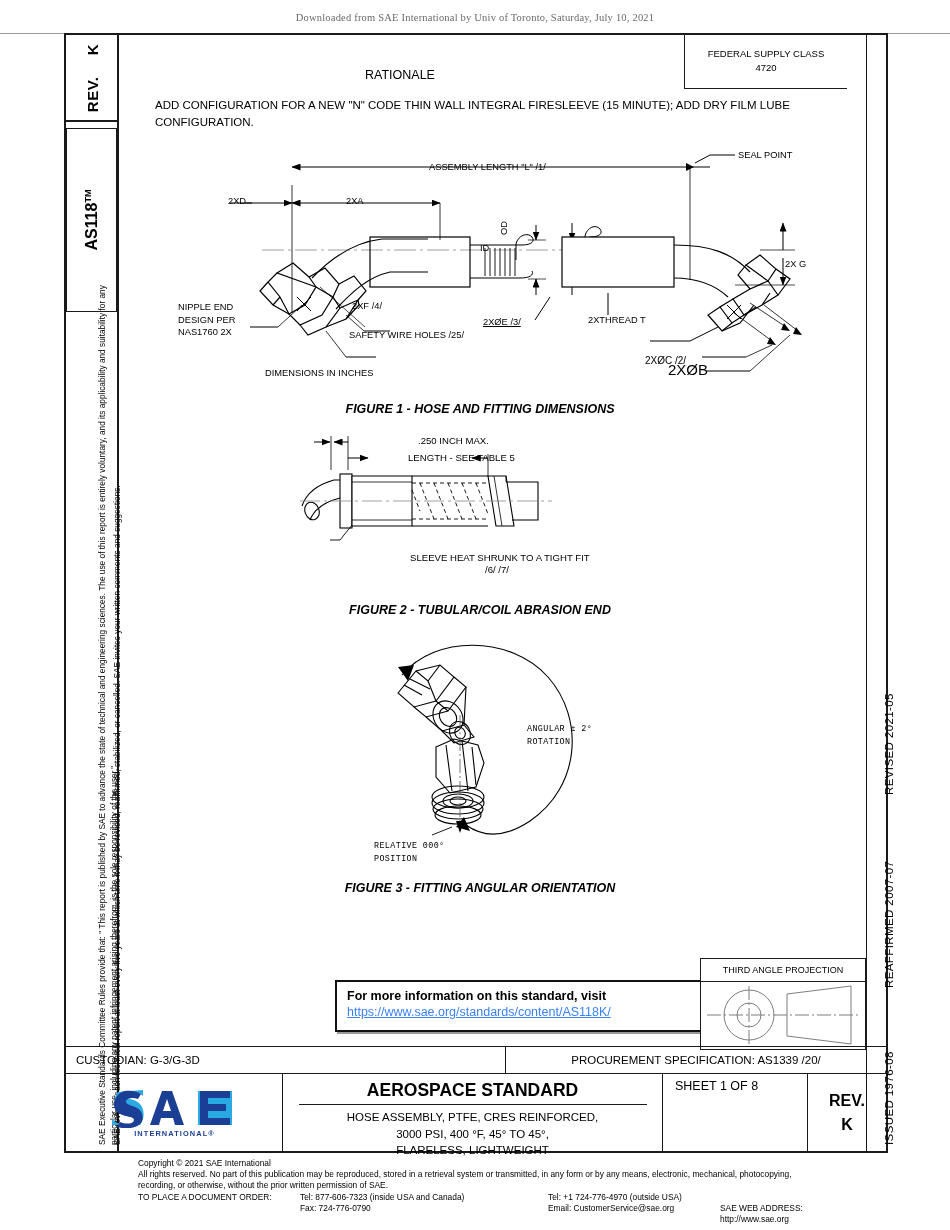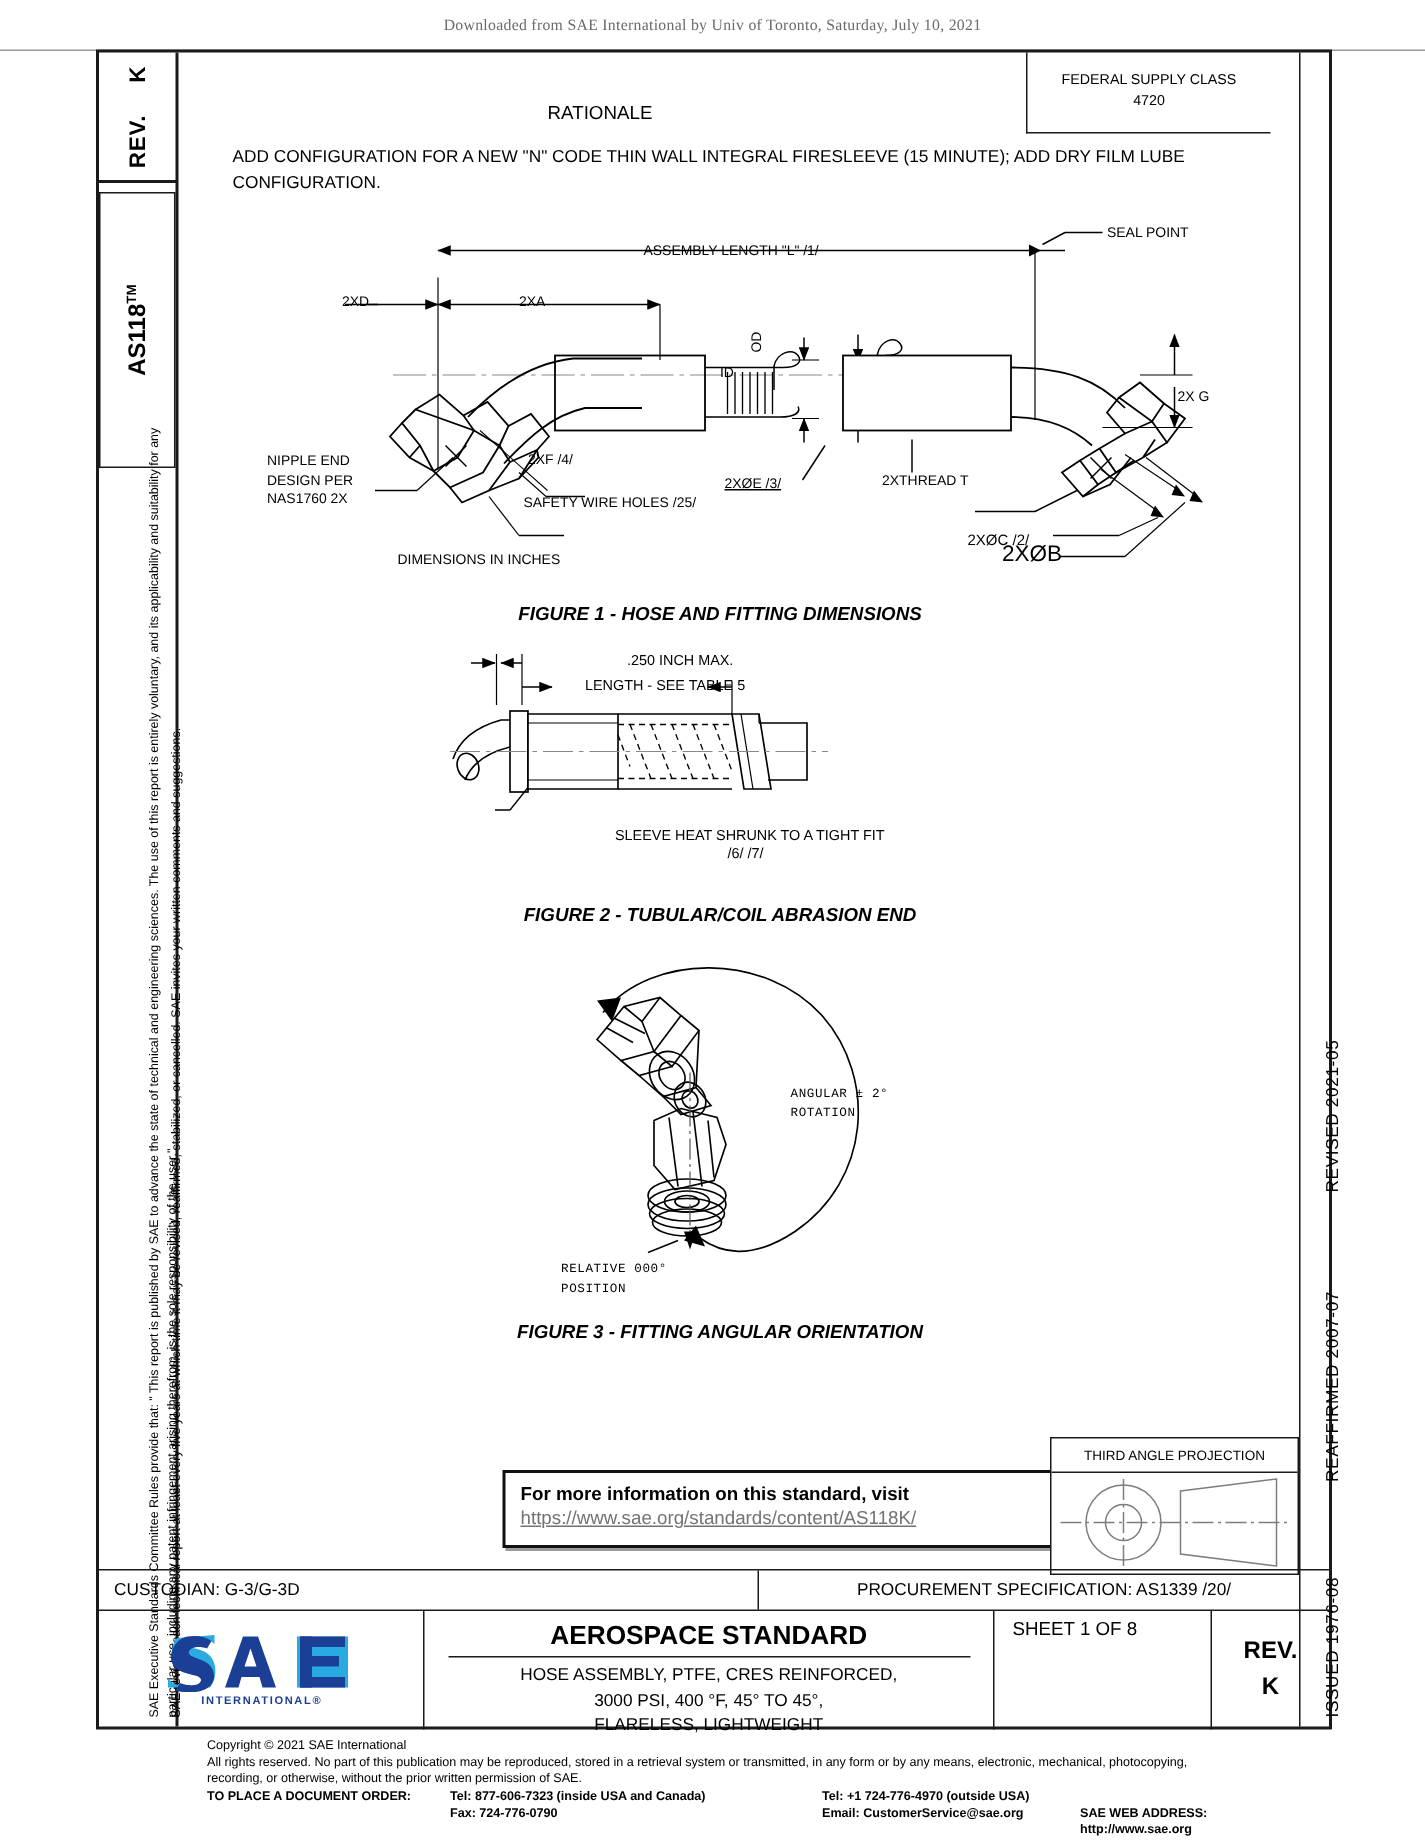--- a/index.html
+++ b/index.html
@@ -53,21 +53,21 @@
   #cap2{left:180px;top:603px;width:600px;}
   #cap3{left:180px;top:881px;width:600px;}
   
   svg{display:block;}
   .dwg{position:absolute;}
   
   #info-box{left:335px;top:980px;width:388px;height:52px;
      border:2px solid #111;box-sizing:border-box;background:#fff;
      box-shadow:2px 2px 0 #9a9a9a;padding:7px 0 0 10px;}
   #info-line1{font-weight:bold;font-size:12.5px;}
-  #info-link{font-size:12.5px;color:#737373;text-decoration:underline;display:block;margin-top:2px;}
+  #info-link{font-size:12.5px;color:#3b82f6;text-decoration:underline;display:block;margin-top:2px;}
   
   #tap-box{left:700px;top:958px;width:166px;height:92px;
      border:1.5px solid #1a1a1a;box-sizing:border-box;background:#fff;}
   #tap-title{height:22px;border-bottom:1.5px solid #1a1a1a;
      text-align:center;font-size:9px;line-height:22px;}
   
   #cust-row{left:66px;top:1046px;width:820px;height:28px;
      border-top:1.5px solid #1a1a1a;border-bottom:1.5px solid #1a1a1a;
      box-sizing:border-box;}
   #cust-cell{position:absolute;left:0;top:0;width:440px;height:100%;
@@ -89,21 +89,21 @@
   #tb-docnum .tm{font-size:8.5px;vertical-align:super;}
   #tb-sheet{font-size:12.5px;padding-top:5px;}
   #tb-revlbl{font-weight:bold;font-size:16px;padding-top:18px;}
   #tb-revval{font-weight:bold;font-size:16px;padding-top:6px;}
   
   #sae-logo{position:absolute;left:46px;top:12px;width:125px;}
   #sae-intl{font-size:7.4px;font-weight:bold;letter-spacing:1.1px;color:#1b3f94;
      text-align:center;margin-top:1px;}
   
   #footer{left:138px;top:1158px;width:760px;font-size:8.4px;line-height:1.32;}
-  #footer .b{font-weight:bold;}
+  #footer .b{font-weight:normal;}
   .ftable{width:730px;border-collapse:collapse;margin-top:1px;}
   .ftable td{padding:0;font-size:8.4px;vertical-align:top;line-height:1.32;}
 </style>
 </head>
 <body>
 
 <div class="abs" id="dl-banner">Downloaded from SAE International by Univ of Toronto, Saturday, July 10, 2021</div>
 <div class="abs hline" style="left:0;top:33px;width:950px;height:1px;background:#9a9a9a;"></div>
 
 <div class="abs" id="frame"></div>
@@ -346,21 +346,21 @@
     <path d="M206,54 L238,54 L238,92 L212,92" stroke-width="1.1"></path>
     <line x1="206" y1="54" x2="206" y2="48" stroke-width="0.8"></line>
 
     <line x1="0" y1="73" x2="252" y2="73" stroke="#888" stroke-width="0.8" stroke-dasharray="20,4,3,4"></line>
 
     <line x1="52" y1="97" x2="40" y2="112" stroke-width="0.9"></line>
     <line x1="40" y1="112" x2="30" y2="112" stroke-width="0.9"></line>
   </g>
 </svg>
 <div class="abs" style="left:418px;top:435px;font-size:9.6px;">.250 INCH MAX.</div>
-<div class="abs" style="left:390px;top:452px;font-size:9.6px;">LENGTH - SEE TABLE 5</div>
+<div class="abs" style="left:408px;top:452px;font-size:9.6px;">LENGTH - SEE TABLE 5</div>
 <div class="abs" style="left:410px;top:552px;font-size:9.6px;">SLEEVE HEAT SHRUNK TO A TIGHT FIT</div>
 <div class="abs" style="left:485px;top:564px;font-size:9.6px;">/6/   /7/</div>
 
 <div class="abs fig-cap" id="cap2">FIGURE 2 - TUBULAR/COIL ABRASION END</div>
 
 <svg class="dwg" style="left:380px;top:635px;" width="300" height="240" viewBox="0 0 300 240">
   <g stroke="#000" fill="none" stroke-width="1">
 
     <path d="M22,40 C55,0 130,0 168,42 C205,84 200,152 150,186 C120,206 100,200 86,190" stroke-width="1.1"></path>
     <path d="M28,46 L18,32 L34,30 z" fill="#000" stroke="none"></path>

